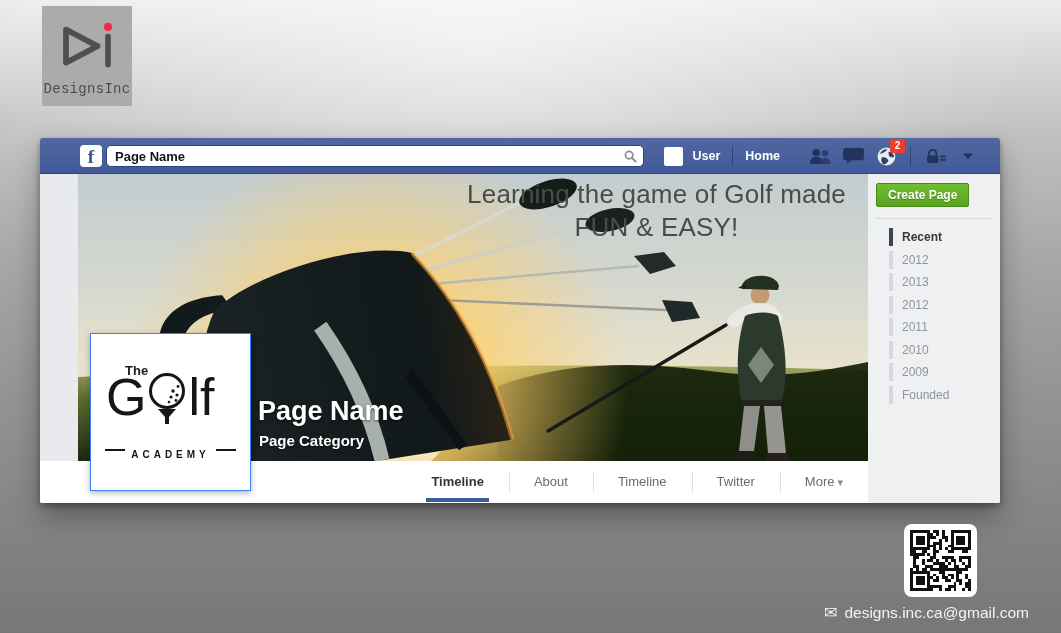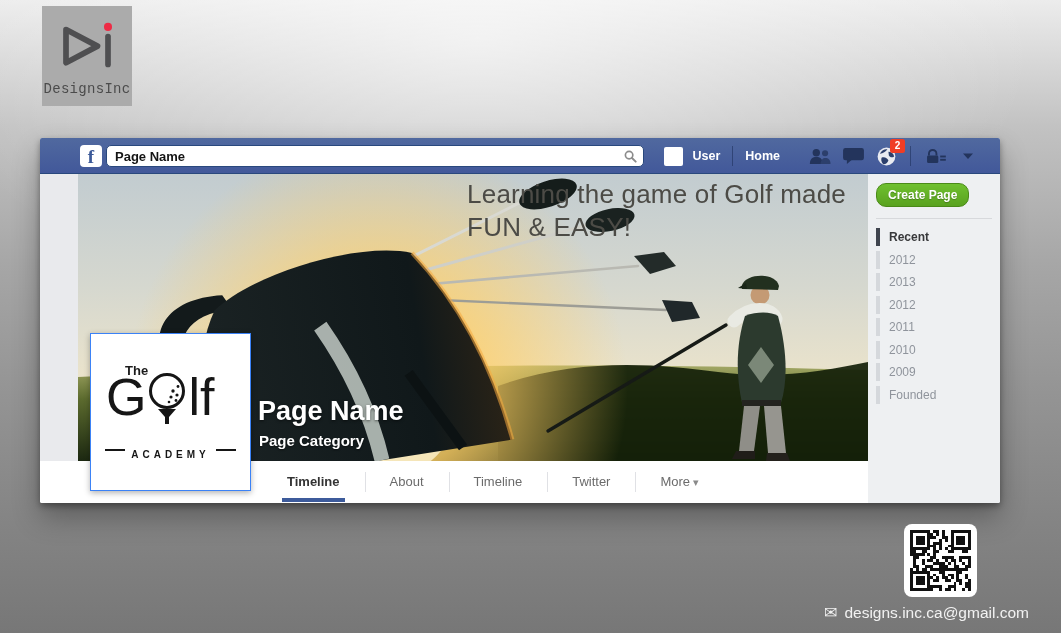--- a/index.html
+++ b/index.html
@@ -48,43 +48,43 @@
 
   
   .fb-body { position:absolute; left:0; top:36px; width:960px; height:329px; display:flex; }
   .fb-leftstrip { width:38px; height:287px; background:#e9eaed; }
   .fb-main { width:790px; }
   .fb-sidebar { width:132px; height:329px; background:#eef0f2; border-radius:0 0 2px 0; padding:9px 8px 0 8px; }
 
   
   .cover { position:relative; width:790px; height:287px; overflow:hidden; background:#cdd5d8; }
   .cover svg.scene { position:absolute; left:0; top:0; }
-  .cover-headline { position:absolute; right:22px; top:4px; text-align:left;
+  .cover-headline { position:absolute; right:22px; top:4px; text-align:center;
                     font-size:26px; color:#4c4b46; line-height:1.25; letter-spacing:.2px; }
   .cover-pagename { position:absolute; left:180px; top:222px; color:#fff; font-weight:bold;
                     font-size:27px; text-shadow:0 1px 3px rgba(0,0,0,.55); }
   .cover-pagecat  { position:absolute; left:181px; top:258px; color:#fff; font-weight:bold;
                     font-size:15px; text-shadow:0 1px 2px rgba(0,0,0,.55); }
 
   
   .fb-tabs { position:relative; width:828px; margin-left:-38px; height:42px; background:#fff;
-             display:flex; align-items:center; padding-left:222px; border-radius:0 0 0 2px; }
+             display:flex; align-items:center; padding-left:222px; border-radius:0 0 0 2px;justify-content:flex-end; }
   .tab { position:relative; height:42px; line-height:42px; padding:0 25px; font-size:13px;
          color:#6b6b6b; cursor:pointer; white-space:nowrap; }
   .tab:not(:first-child)::before { content:""; position:absolute; left:0; top:11px; width:1px; height:20px; background:#e0e1e5; }
   .tab.active { color:#333; font-weight:bold; }
   .tab.active::after { content:""; position:absolute; left:20px; right:20px; bottom:1px; height:4px; background:#3d5b9b; }
   .tab .caret { font-size:11px; color:#8a8a8a; margin-left:3px; }
 
   
   .create-btn { display:inline-block; padding:4px 11px; font-size:12px; font-weight:bold; color:#fff;
-                background:linear-gradient(#6fc02f,#59a21f); border:1px solid #4a8a18; border-radius:10px;
+                background:linear-gradient(#6fc02f,#59a21f); border:1px solid #4a8a18; border-radius:2px;
                 text-shadow:0 1px 1px rgba(0,0,0,.25); cursor:pointer; }
   .sb-div { border-top:1px solid #d7d9dc; margin:11px 0 7px 0; }
-  .sb-item { display:flex; align-items:center; height:22.5px; cursor:pointer; }
+  .sb-item { display:flex; align-items:center; height:22.5px; cursor:pointer;margin-left:13px; }
   .sb-bar { width:4px; height:18px; background:#d5d8dc; margin-right:9px; }
   .sb-label { font-size:12px; color:#8f949c; }
   .sb-item.active .sb-bar { background:#3f444e; }
   .sb-item.active .sb-label { color:#38393b; font-weight:bold; }
 
   
   .profile-pic { position:absolute; left:50px; top:195px; width:161px; height:158px; background:#fff;
                  border:1px solid #3b82f6; box-shadow:0 2px 6px rgba(0,0,0,.3); padding:7px; }
   .pp-inner { position:relative; width:100%; height:100%; background:#fff; }
   .golf-the { position:absolute; left:27px; top:22px; font-size:13px; font-weight:bold; color:#1c1c1c; }

